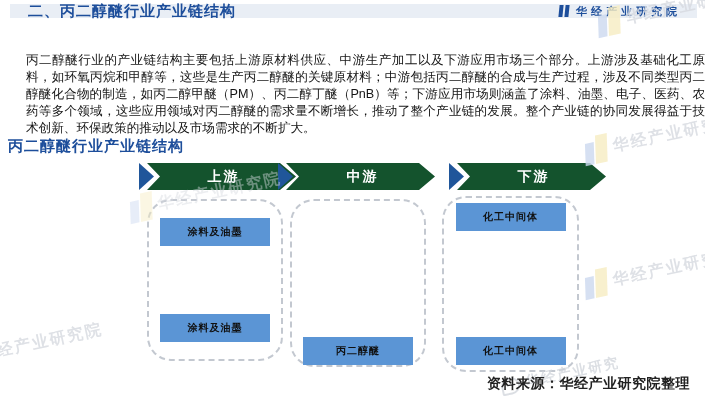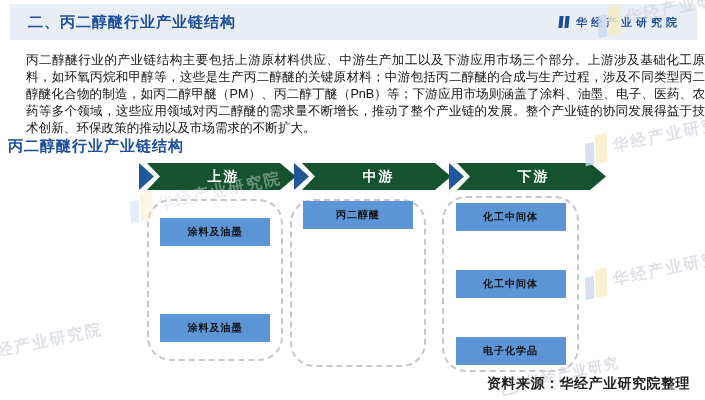--- a/index.html
+++ b/index.html
@@ -4,21 +4,21 @@
 <style>
   html,body{margin:0;padding:0;}
   body{
     width:705px;height:400px;position:relative;overflow:hidden;
     background:#ffffff;
     font-family:"Liberation Sans","DejaVu Sans",sans-serif;
     -webkit-font-smoothing:antialiased;
   }
   
   .header-bar{
-    position:absolute;left:10px;right:8px;top:4px;height:36px;
+    position:absolute;left:10px;right:8px;top:4px;height:14px;
     background:#e9eef5;display:flex;align-items:center;justify-content:space-between;gap:20px;
   }
   .page-title{
     padding-left:18px;font-size:15px;font-weight:bold;color:#1d4e9b;letter-spacing:1px;
   }
   .brand{display:flex;align-items:center;gap:7px;padding-right:16px;}
   .brand-icon{display:inline-flex;gap:2px;align-items:flex-end;}
   .brand-icon i{display:block;width:4px;background:#1d4e9b;transform:skewX(-6deg);}
   .brand-icon .b1{height:12px;}
   .brand-icon .b2{height:12px;}
@@ -28,37 +28,37 @@
     position:absolute;left:14px;top:40px;width:679px;margin:12px;
     font-size:12.6px;line-height:16.9px;color:#141414;text-align:justify;
     font-weight:500;
   }
   
   .diagram-title{
     position:absolute;left:0;top:137px;width:100%;text-align:left;
     font-size:15px;font-weight:bold;color:#1d4e9b;letter-spacing:1px;margin-left:8px;
   }
   .stage-header{position:absolute;top:163px;width:157px;height:27px;}
-  .sh-0{left:139px;} .sh-1{left:294px;font-family:Liberation Serif, serif;} .sh-2{left:449px;text-align:right;}
+  .sh-0{left:139px;} .sh-1{left:278px;font-family:Liberation Serif, serif;} .sh-2{left:449px;text-align:right;}
   .lead-tri{
     position:absolute;left:0;top:0;width:15px;height:100%;
     background:#20569a;clip-path:polygon(0 0,100% 50%,0 100%);
   }
   .stage-body{
     position:absolute;left:8px;right:0;top:0;bottom:0;background:#14532d;
     clip-path:polygon(0 0,calc(100% - 16px) 0,100% 50%,calc(100% - 16px) 100%,0 100%,13px 50%);
     color:#ffffff;font-size:14px;font-weight:bold;letter-spacing:2px;
     display:flex;align-items:center;justify-content:center;padding-left:4px;
   }
   .col{
     position:absolute;border:2px dashed #c3c8d0;border-radius:24px;
     display:flex;flex-direction:column;align-items:center;box-sizing:border-box;
   }
   .col-0{left:147px;top:199px;width:136px;height:162px;justify-content:space-between;padding:17px 0;}
-  .col-1{left:290px;top:199px;width:136px;height:168px;justify-content:flex-start;}
+  .col-1{left:290px;top:199px;width:136px;height:168px;justify-content:flex-end;}
   .col-2{left:442px;top:196px;width:137px;height:176px;justify-content:space-between;padding:5px 0;}
   .node{
     width:110px;height:28px;background:#5b95d5;color:#101010;
     font-size:10px;font-weight:600;display:flex;align-items:center;justify-content:center;
     letter-spacing:1px;flex:0 0 auto;
   }
   
   .source{
     position:absolute;right:15px;bottom:7px;
     font-size:14px;font-weight:bold;color:#222222;letter-spacing:0.5px;
@@ -116,21 +116,20 @@
   <div class="node">涂料及油墨</div>
 </div>
 
 <div class="col col-1">
   <div class="node">丙二醇醚</div>
 </div>
 
 <div class="col col-2">
   <div class="node">化工中间体</div>
   <div class="node">化工中间体</div>
-  <div class="node">电子化学品</div>
 </div>
 
 <div class="wm" style="left:596px;top:-6px;">
   <span class="wm-marks">
       <i class="m1"></i>
       <i class="m2"></i>
     </span>
   <span class="wm-text">华经产业研究院</span>
 </div>
 <div class="wm" style="left:583px;top:122px;">

